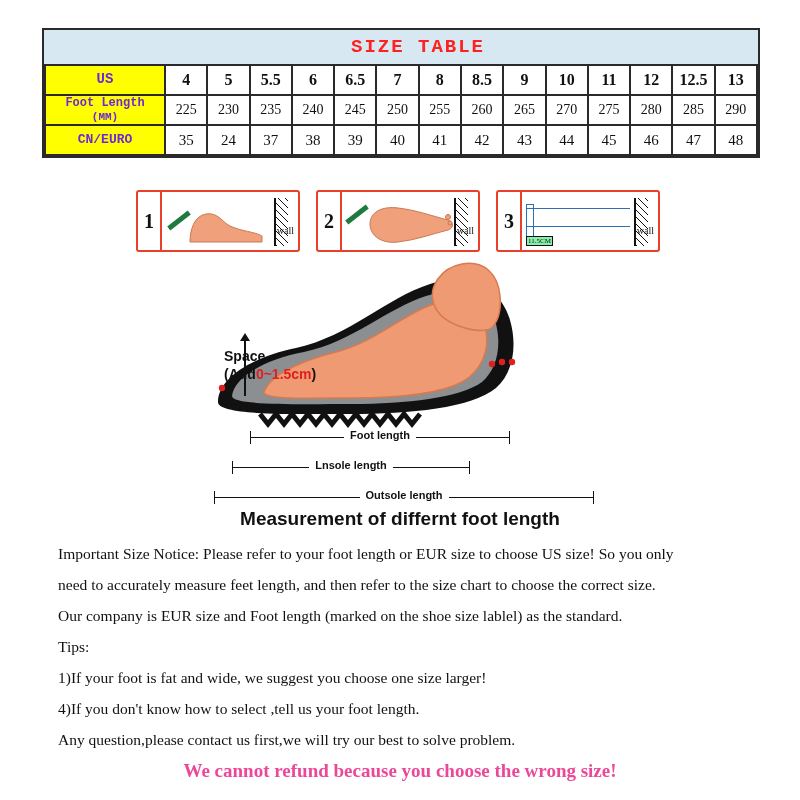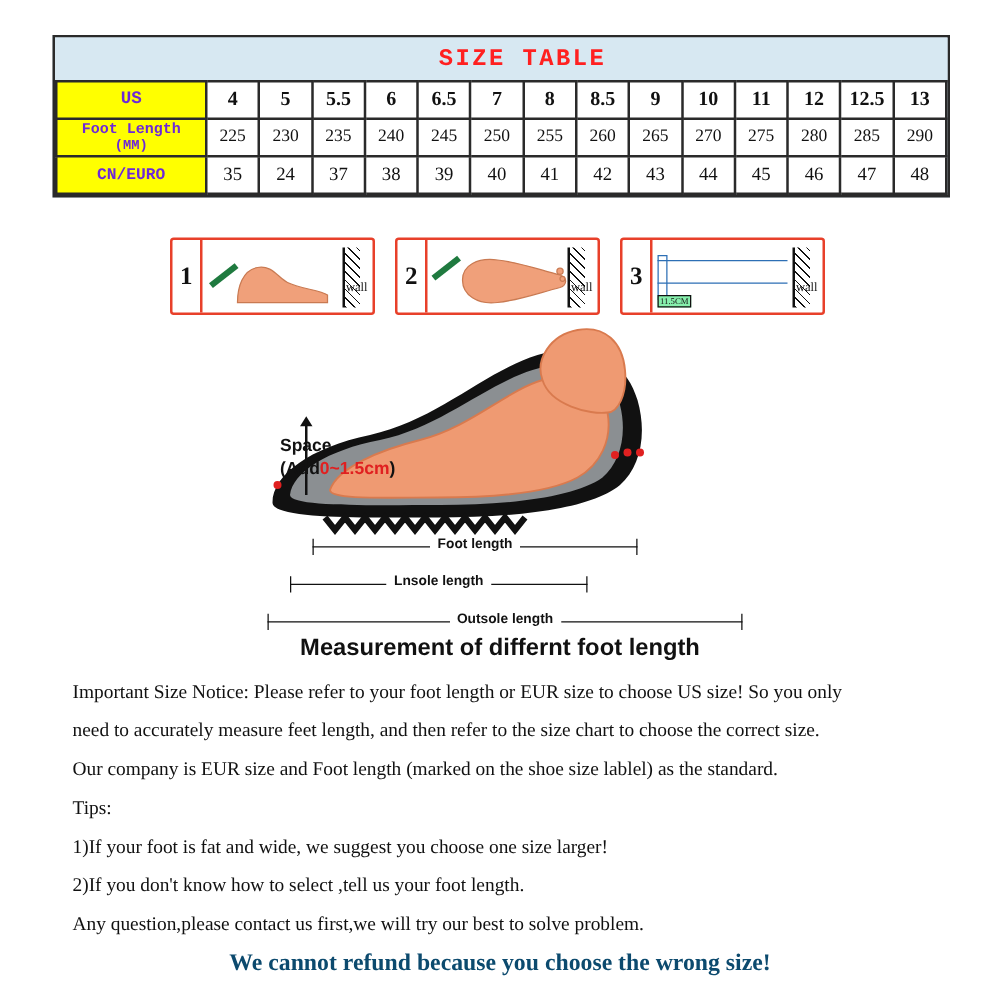--- a/index.html
+++ b/index.html
@@ -255,21 +255,21 @@
   .notice p { margin: 0; }
   .footer-warn {
     position: absolute;
     left: 0;
     right: 0;
     top: 760px;
     text-align: center;
     font-family: "Liberation Serif", serif;
     font-weight: bold;
     font-size: 19px;
-    color: #0c4a6e;
+    color: #ec4899;
   }
 </style>
 </head>
 <body>
 
 <div class="page">
 
   <div class="table-wrap">
     <div class="table-title">SIZE TABLE</div>
     <table class="size">
@@ -426,19 +426,19 @@
   </div>
 
   <div class="caption">Measurement of differnt foot length</div>
 
   <div class="notice">
     <p>Important Size Notice: Please refer to your foot length or EUR size to choose US size! So you only</p>
     <p>need to accurately measure feet length, and then refer to the size chart to choose the correct size.</p>
     <p>Our company is EUR size and Foot length (marked on the shoe size lablel) as the standard.</p>
     <p>Tips:</p>
     <p>1)If your foot is fat and wide, we suggest you choose one size larger!</p>
-    <p>2)If you don't know how to select ,tell us your foot length.</p>
+    <p>4)If you don't know how to select ,tell us your foot length.</p>
     <p>Any question,please contact us first,we will try our best to solve problem.</p>
   </div>
 
   <div class="footer-warn">We cannot refund because you choose the wrong size!</div>
 
 </div>
 
 </body></html>

